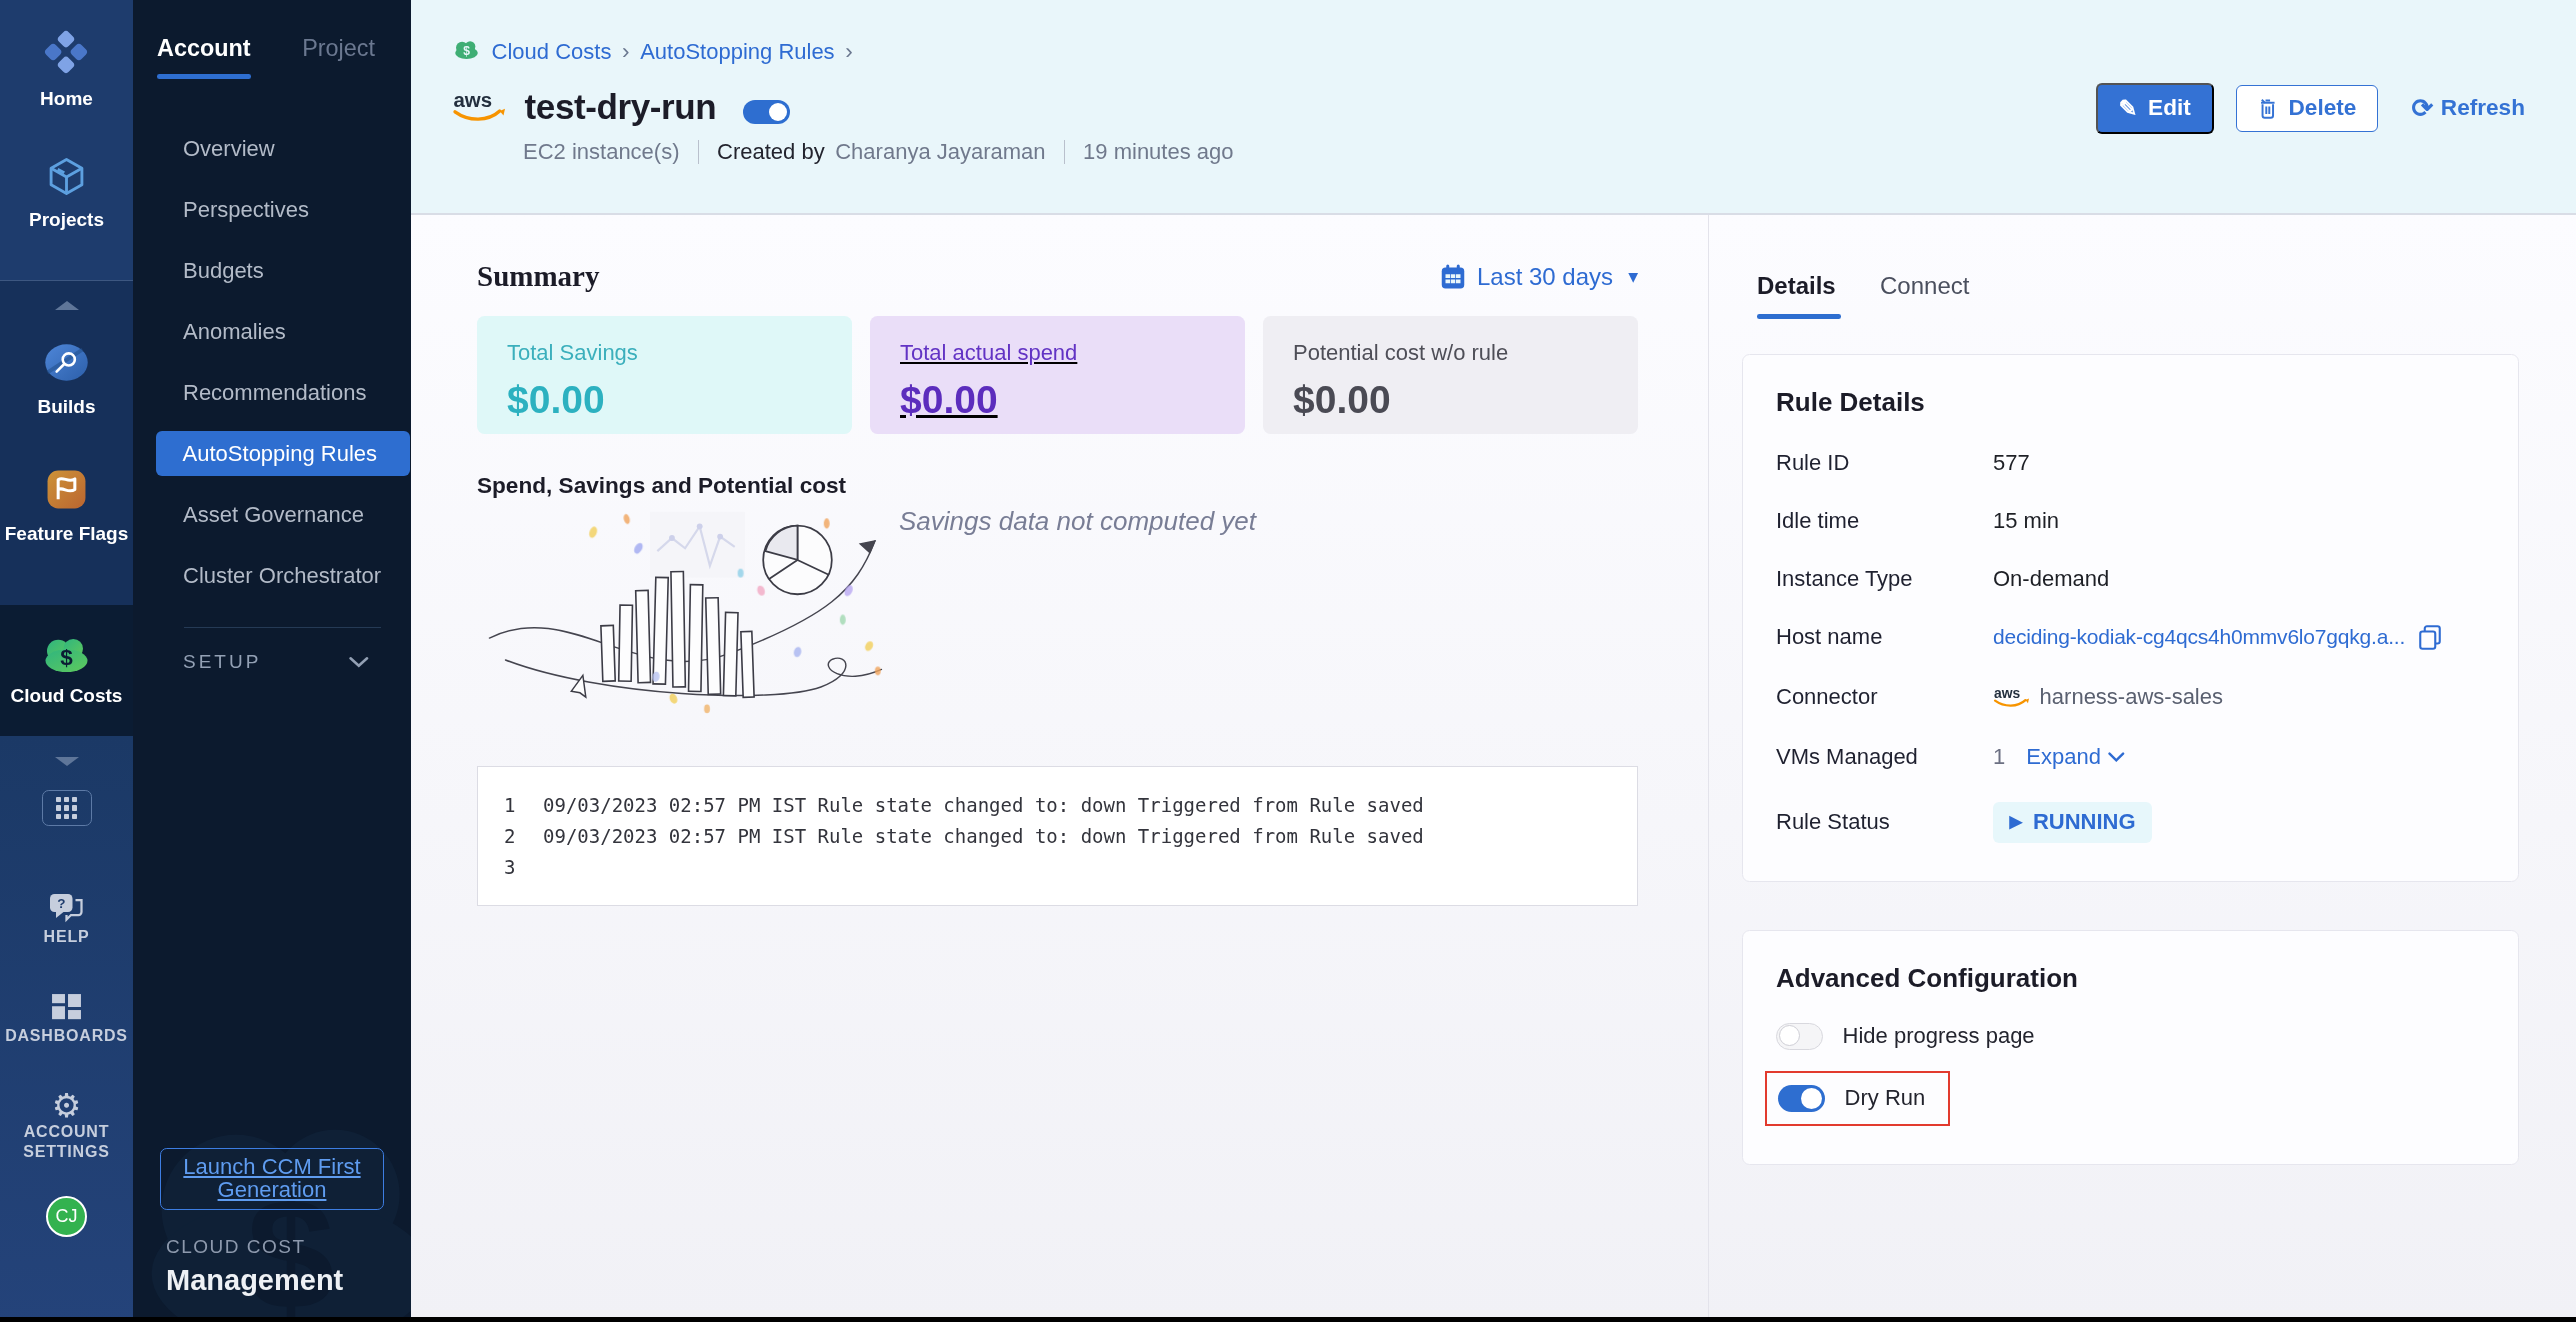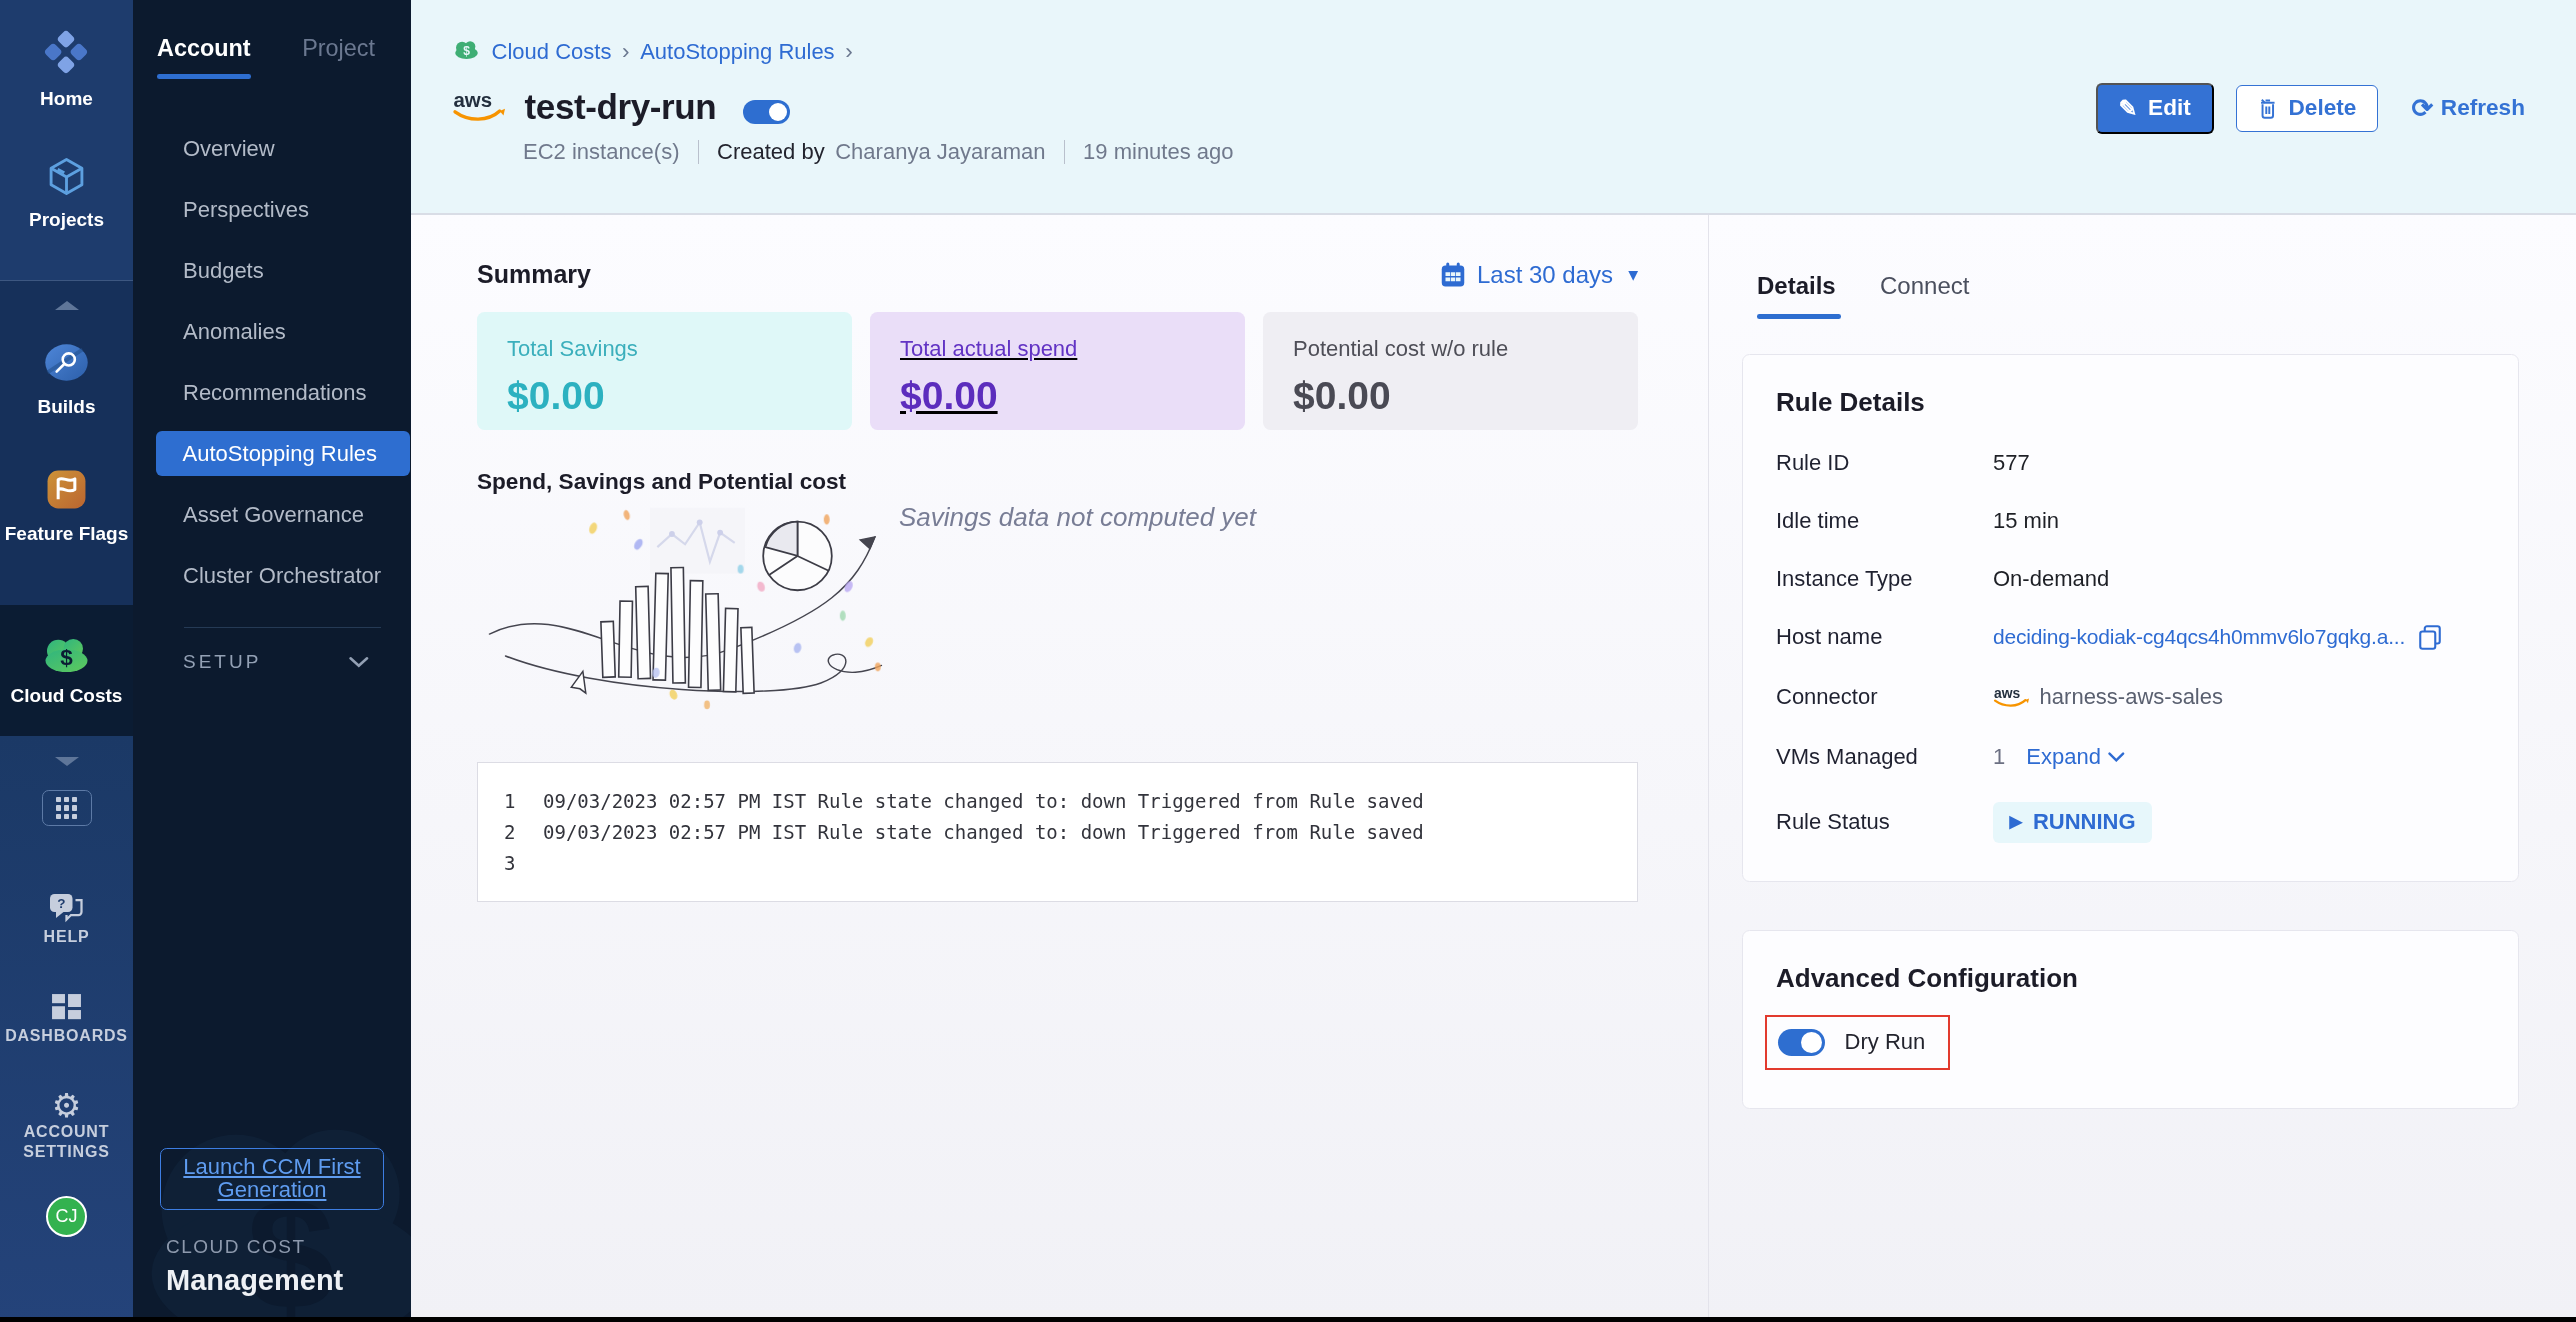--- a/index.html
+++ b/index.html
@@ -61,21 +61,21 @@
   .btn { display:flex; align-items:center; gap:10.6px; font-size:22.6px; font-weight:bold; border-radius:6px; padding:9.8px 21px; cursor:pointer; white-space:nowrap; }
   .btn-primary { background:#3472d4; color:#fff; }
   .btn-outline { background:#fff; color:#3472d4; border:1.5px solid #3472d4; }
   .btn-link { color:#3472d4; font-size:22.6px; font-weight:bold; display:flex; align-items:center; gap:7.5px; cursor:pointer; margin-left:10.6px; }
   .refresh-glyph { font-size:26px; font-weight:bold; }
 
   .workarea { flex:1; display:flex; min-height:0; background:linear-gradient(#fcfcff,#f1f1f6); }
   .content { flex:1; min-width:0; padding:0 70px 0 66px; }
 
   .summary-row { margin-top:45px; display:flex; align-items:center; justify-content:space-between; }
-  .h-summary { font-size:25px; font-weight:bold; color:#1c1c28; }
+  .h-summary { font-size:29px; font-weight:bold; color:#1c1c28;font-family:Liberation Serif, serif; }
   .datefilter { display:flex; align-items:center; gap:10.6px; color:#2e6bd2; font-size:24px; cursor:pointer; }
   .caret { font-size:19.6px; margin-left:4.5px; }
 
   .cards { display:flex; justify-content:space-between; margin-top:22.6px; }
   .card { width:375px; height:118px; border-radius:7.5px; padding:24px 30px; }
   .card .c-title { font-size:22px; }
   .card .c-value { font-size:39px; font-weight:bold; margin-top:12px; }
   .card.teal { background:#dff8f8; } .card.teal .c-title{color:#3bafbc;} .card.teal .c-value{color:#2cb1c0;}
   .card.purple { background:#eadef8;text-decoration:underline; } .card.purple .c-title{color:#6233c4;} .card.purple .c-value{color:#5c2dbd;}
   .card.gray { background:#efeef3; } .card.gray .c-title{color:#4e4e57;} .card.gray .c-value{color:#4a4a54;}
@@ -534,20 +534,26 @@
             <div class="dlabel">Rule Status</div>
             <div class="status-pill">
               <span class="play">▶</span>
               <span>RUNNING</span>
             </div>
           </div>
         </div>
 
         <div class="panel-card adv-card">
           <h3>Advanced Configuration</h3>
+          <div class="toggle-row">
+            <span class="switch off">
+                <span class="knob"></span>
+              </span>
+            <span class="tlabel">Hide progress page</span>
+          </div>
           <div class="annotated">
             <div class="toggle-row">
               <span class="switch on">
                   <span class="knob"></span>
                 </span>
               <span class="tlabel">Dry Run</span>
             </div>
           </div>
         </div>
       </aside>

